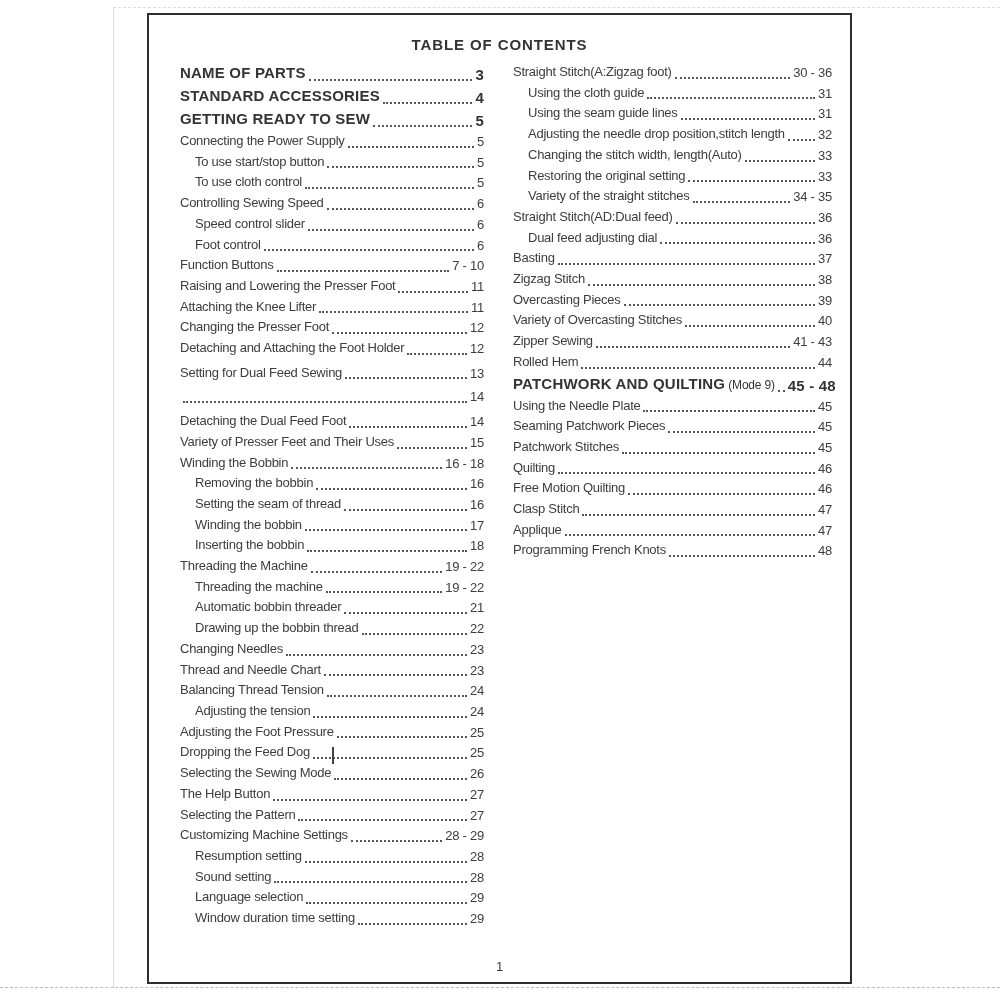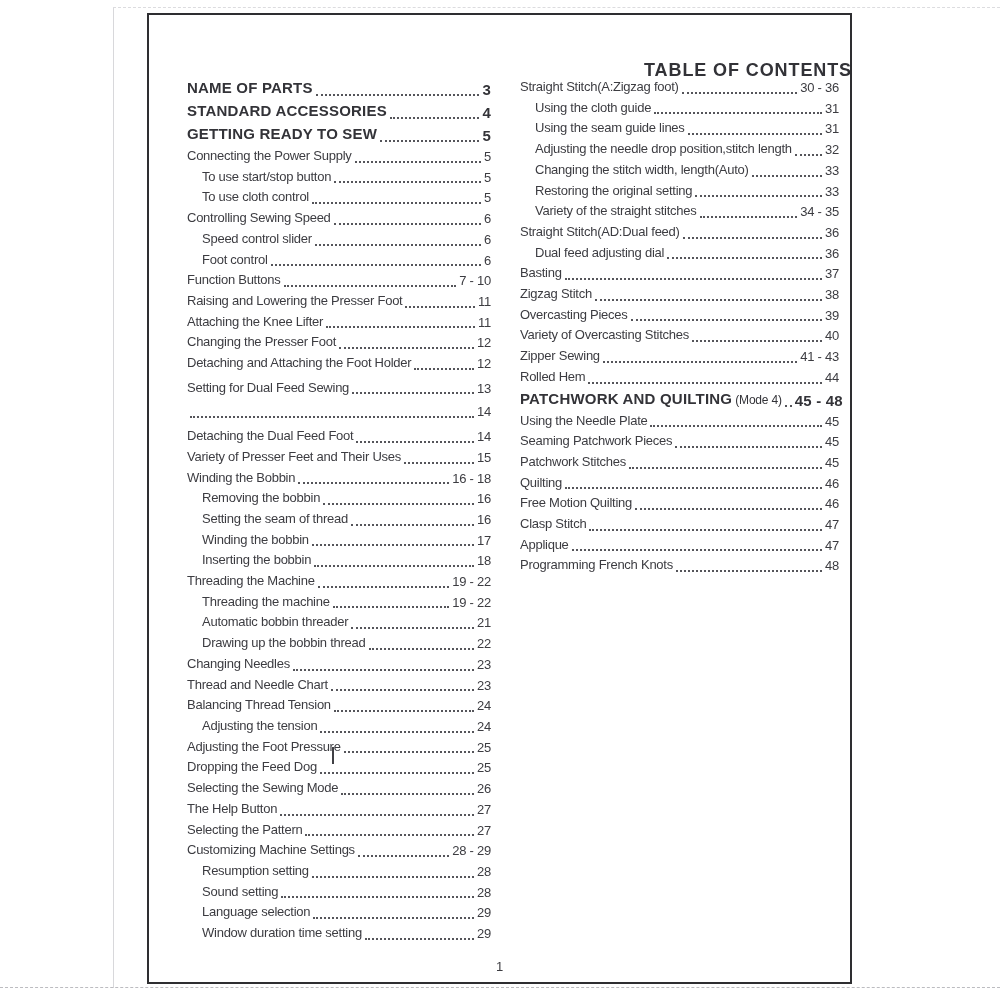--- a/index.html
+++ b/index.html
@@ -7,25 +7,25 @@
     width:1000px;height:1000px;position:relative;overflow:hidden;
     font-family:"Liberation Sans","DejaVu Sans",sans-serif;
     color:#3c3c41;
     -webkit-font-smoothing:antialiased;
   }
   .page-frame{
     position:absolute;left:147px;top:13px;width:705px;height:971px;
     border:2px solid #2e2e31;box-sizing:border-box;background:#ffffff;
   }
   .doc-title{
-    position:absolute;left:147px;top:60px;width:705px;
-    text-align:right;font-size:18px;font-weight:bold;
+    position:absolute;left:147px;top:36px;width:705px;
+    text-align:center;font-size:15px;font-weight:bold;
     letter-spacing:0.9px;color:#323237;
   }
-  .toc-col{position:absolute;top:77px;margin-left:7px;}
+  .toc-col{position:absolute;top:62px;}
   .col-left{left:180px;width:304px;}
   .col-right{left:513px;width:319px;}
   .toc-row{
     display:flex;align-items:flex-end;
     font-size:13px;line-height:19.7px;letter-spacing:-0.25px;
     white-space:nowrap;
   }
   .toc-row.section{
     font-size:15px;line-height:21px;font-weight:bold;
     letter-spacing:0.2px;color:#333338;
@@ -408,21 +408,21 @@
       <span class="pagenum">41 - 43</span>
     </div>
 
     <div class="toc-row">
       <span class="toc-label"><span>Rolled Hem</span><span class="suffix"></span></span>
       <span class="leader"></span>
       <span class="pagenum">44</span>
     </div>
 
     <div class="toc-row section">
-      <span class="toc-label"><span>PATCHWORK AND QUILTING</span><span class="suffix"> (Mode 4)</span></span>
+      <span class="toc-label"><span>PATCHWORK AND QUILTING</span><span class="suffix"> (Mode 9)</span></span>
       <span class="leader"></span>
       <span class="pagenum">45 - 48</span>
     </div>
 
     <div class="toc-row">
       <span class="toc-label"><span>Using the Needle Plate</span><span class="suffix"></span></span>
       <span class="leader"></span>
       <span class="pagenum">45</span>
     </div>
 

